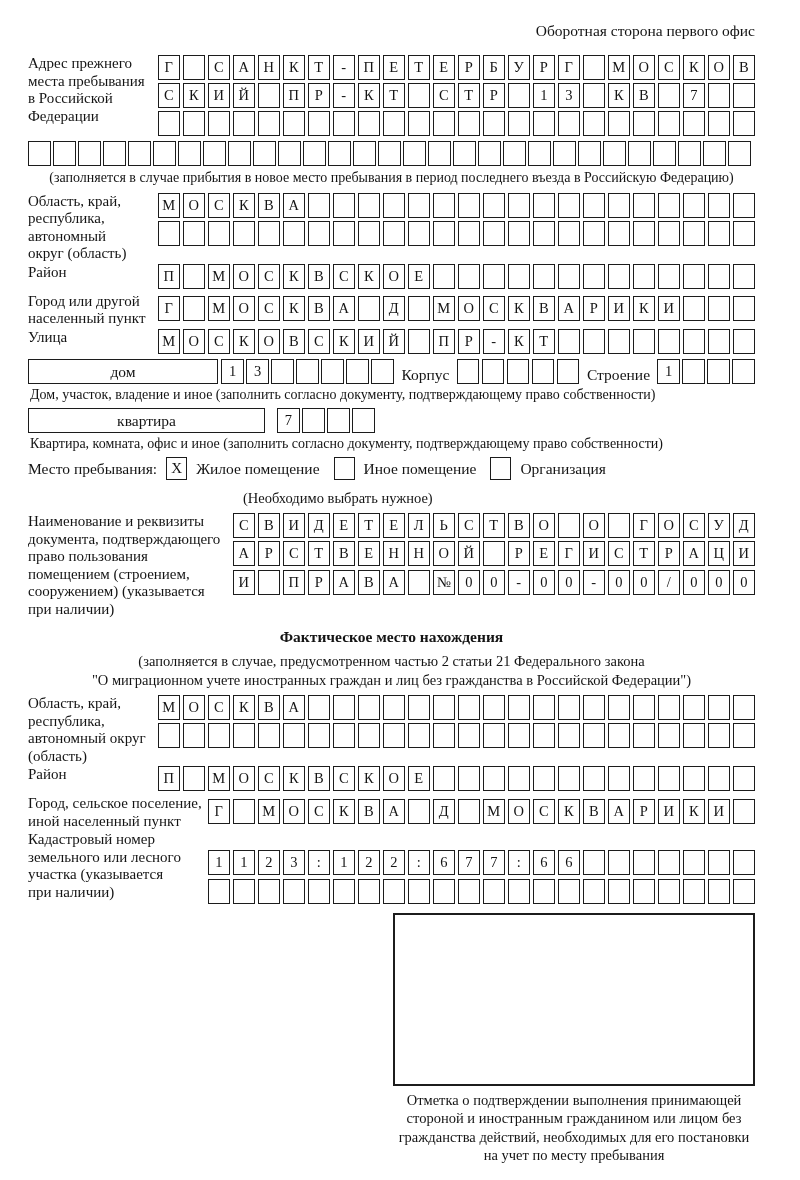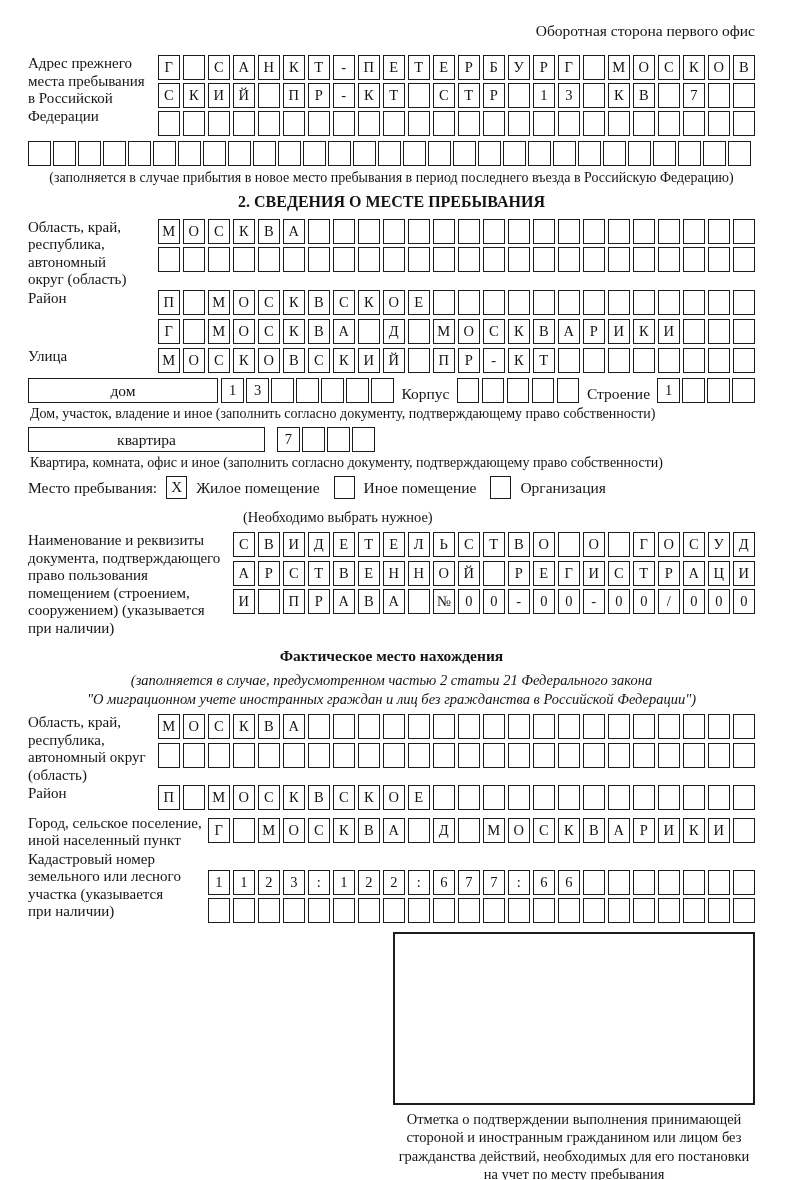--- a/index.html
+++ b/index.html
@@ -12,21 +12,21 @@
   .rstack{margin-left:auto;}
   .cells{display:flex;gap:2.5px;justify-content:flex-end;margin-bottom:3.2px;margin-left:auto;}
   .cells.inline{margin-left:0;margin-bottom:0;}
   .cell{flex:0 0 22.5px;width:22.5px;height:25px;box-sizing:border-box;border:1.8px solid #1c1c1c;
         display:flex;align-items:center;justify-content:center;font-size:14.5px;background:#fff;}
   .caption{font-size:14px;line-height:18px;}
   .caption.center{text-align:center;margin:1px 0 6px 0;}
   .caption.left{margin:1px 0 4px 2px;}
   .sec-head{text-align:center;font-weight:bold;font-size:16px;margin:4px 0 8px 0;}
   .sub-head{text-align:center;font-weight:bold;font-size:15.5px;margin:10px 0 6px 0;}
-  .sub-caption{text-align:center;font-size:14.5px;line-height:19px;margin-bottom:5px;font-style:italic;}
+  .sub-caption{text-align:center;font-size:14.5px;line-height:19px;margin-bottom:5px;}
   .house-row{display:flex;align-items:flex-end;justify-content:space-between;margin:2px 0 2px 0;}
   .widebox{box-sizing:border-box;border:1.8px solid #1c1c1c;height:25px;display:flex;align-items:center;
            justify-content:center;font-size:15.5px;background:#fff;}
   .widebox.dom{width:190px;}
   .widebox.kvartira{width:237px;margin-right:12px;}
   .inline-label{font-size:15.5px;white-space:nowrap;padding:0 4px;font-family:Liberation Serif, serif;}
   .apt-row{display:flex;align-items:center;margin:3px 0 2px 0;}
   .stay-row{display:flex;align-items:center;font-size:15.5px;margin:4px 0 10px 0;}
   .checkbox{width:21px;height:23px;box-sizing:border-box;border:1.8px solid #1c1c1c;display:flex;
             align-items:center;justify-content:center;font-size:15px;flex:0 0 auto;background:#fff;}
@@ -161,21 +161,20 @@
         <span class="cell"></span>
         <span class="cell"></span>
         <span class="cell"></span>
         <span class="cell"></span>
         <span class="cell"></span>
         <span class="cell"></span>
       </div>
     <div class="caption center">(заполняется в случае прибытия в новое место пребывания в период последнего въезда в Российскую Федерацию)</div>
   </section>
 
-  <div class="sec-head">2. СВЕДЕНИЯ О МЕСТЕ ПРЕБЫВАНИЯ</div>
 
   <div class="frow">
     <div class="flabel">
       <div>Область, край,</div>
       <div>республика,</div>
       <div>автономный</div>
       <div>округ (область)</div>
     </div>
     <div class="rstack">
       <div class="cells">
@@ -257,20 +256,24 @@
         <span class="cell"></span>
         <span class="cell"></span>
         <span class="cell"></span>
         <span class="cell"></span>
         <span class="cell"></span>
         <span class="cell"></span>
       </div>
   </div>
 
   <div class="frow vcenter">
+    <div class="flabel">
+      <div>Город или другой</div>
+      <div>населенный пункт</div>
+    </div>
     <div class="cells">
         <span class="cell">Г</span>
         <span class="cell"></span>
         <span class="cell">М</span>
         <span class="cell">О</span>
         <span class="cell">С</span>
         <span class="cell">К</span>
         <span class="cell">В</span>
         <span class="cell">А</span>
         <span class="cell"></span>

